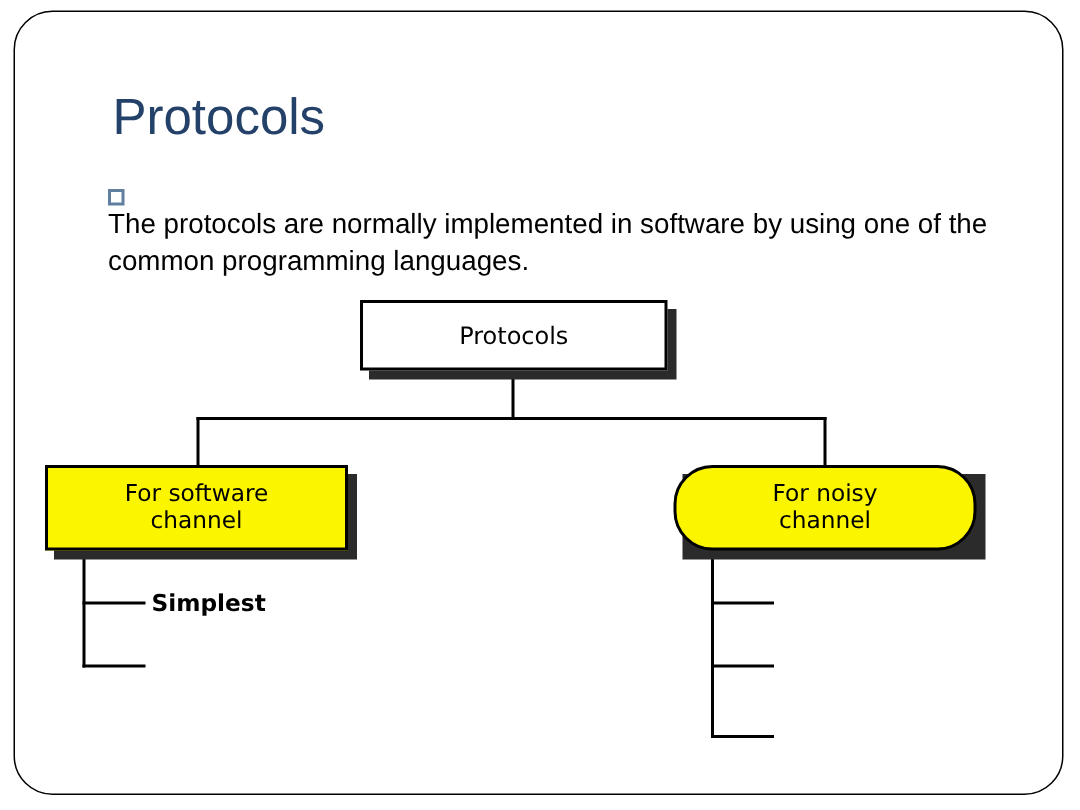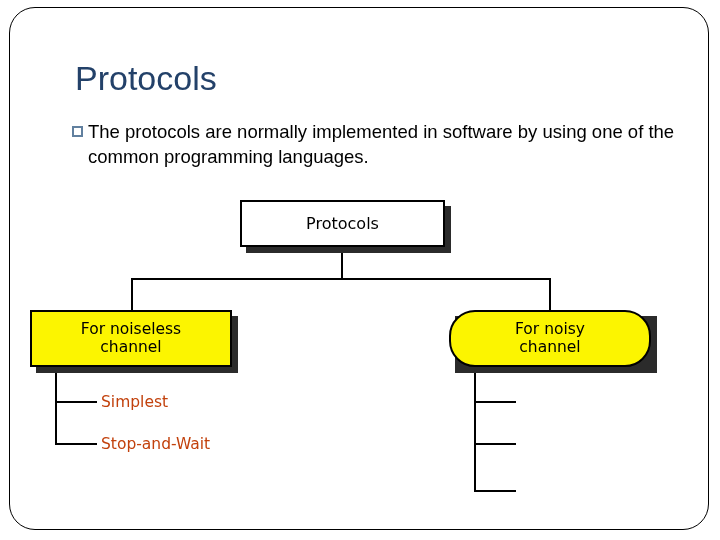--- a/index.html
+++ b/index.html
@@ -51,20 +51,21 @@
   
   #bullet-block {
     position: absolute;
     left: 72px;
     top: 120px;
     width: 610px;
   }
   #bullet-row {
     display: flex;
     align-items: flex-start;
+    flex-direction: column;
   }
   #bullet-marker {
     width: 11px;
     height: 11px;
     box-sizing: border-box;
     border: 2px solid #61809f;
     background: #ffffff;
     flex: 0 0 auto;
     margin-top: 6px;
     margin-right: 5px;
@@ -158,23 +159,24 @@
     height: 2px;
     background: #000000;
     z-index: 1;
   }
 
   
   .leaf-label {
     position: absolute;
     font-family: "DejaVu Sans", sans-serif;
     font-size: 15.5px;
-    color: #c2410c;
+    color: #000000;
     white-space: nowrap;
     z-index: 3;
+    font-weight: bold;
   }
 </style>
 </head>
 <body>
 
 <div id="slide">
 
   <div id="slide-frame"></div>
 
   <div id="title">Protocols</div>
@@ -197,39 +199,38 @@
 
     <div class="line-h" style="left:131px; top:278px; width:420px;"></div>
 
     <div class="line-v" style="left:131px; top:278px; height:33px;"></div>
 
     <div class="line-v" style="left:549px; top:278px; height:33px;"></div>
 
     <div class="shadow" id="shadow-noiseless"></div>
     <div class="node" id="node-noiseless">
       <span class="node-label">
-        <span>For noiseless</span><br>
+        <span>For software</span><br>
         <span>channel</span>
       </span>
     </div>
 
     <div class="shadow" id="shadow-noisy"></div>
     <div class="node" id="node-noisy">
       <span class="node-label">
         <span>For noisy</span><br>
         <span>channel</span>
       </span>
     </div>
 
     <div class="line-v" style="left:55px; top:367px; height:78px;"></div>
     <div class="line-h" style="left:55px; top:401px; width:42px;"></div>
     <div class="line-h" style="left:55px; top:443px; width:42px;"></div>
 
     <div class="leaf-label" style="left:101px; top:393px;">Simplest</div>
-    <div class="leaf-label" style="left:101px; top:435px;">Stop-and-Wait</div>
 
     <div class="line-v" style="left:474px; top:367px; height:125px;"></div>
     <div class="line-h" style="left:474px; top:401px; width:42px;"></div>
     <div class="line-h" style="left:474px; top:443px; width:42px;"></div>
     <div class="line-h" style="left:474px; top:490px; width:42px;"></div>
 
 
   </div>
 </div>
 

